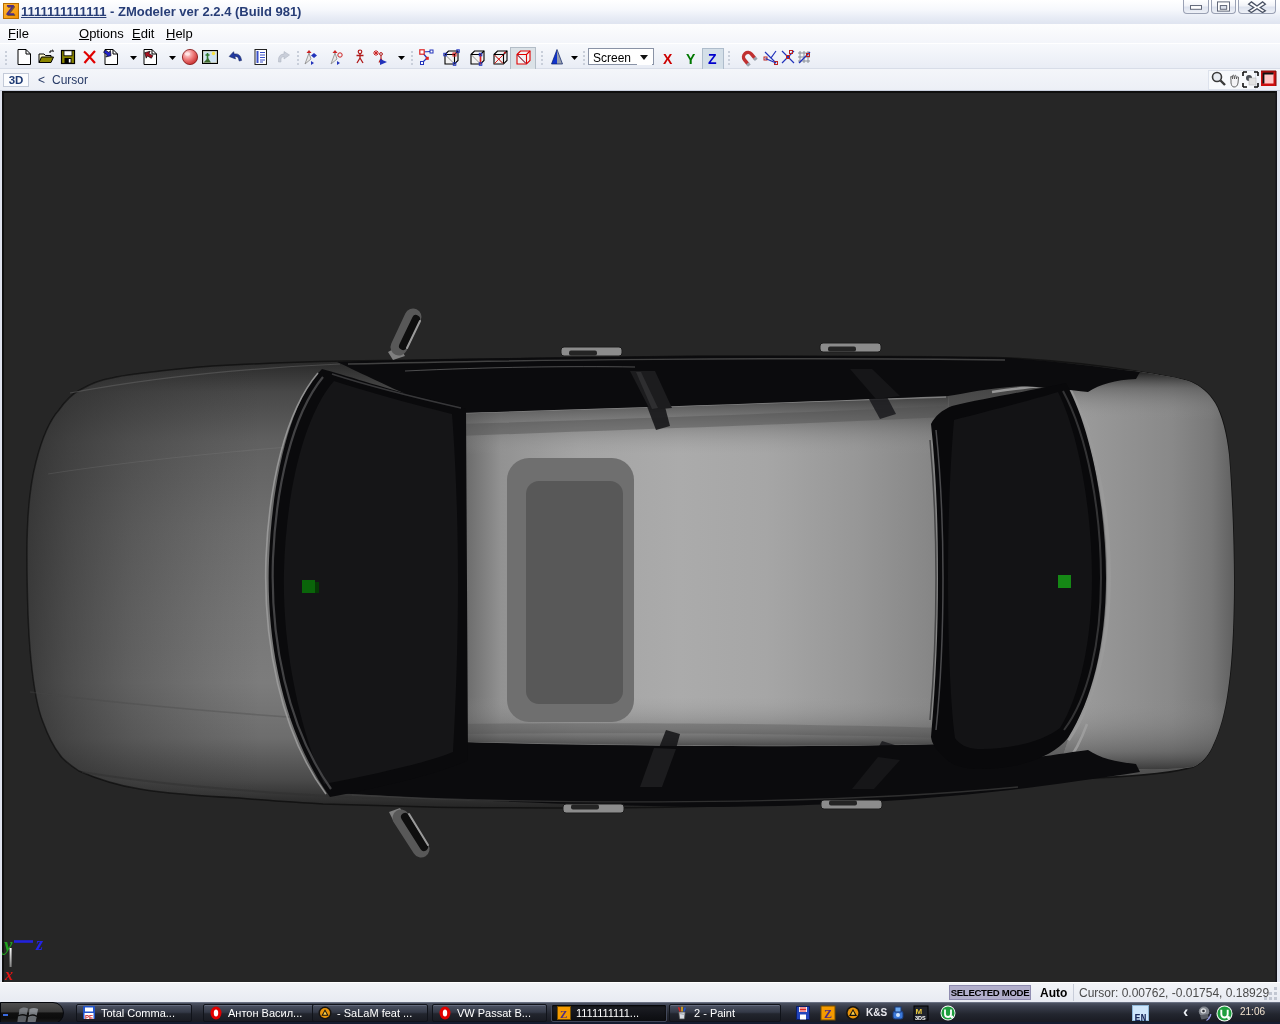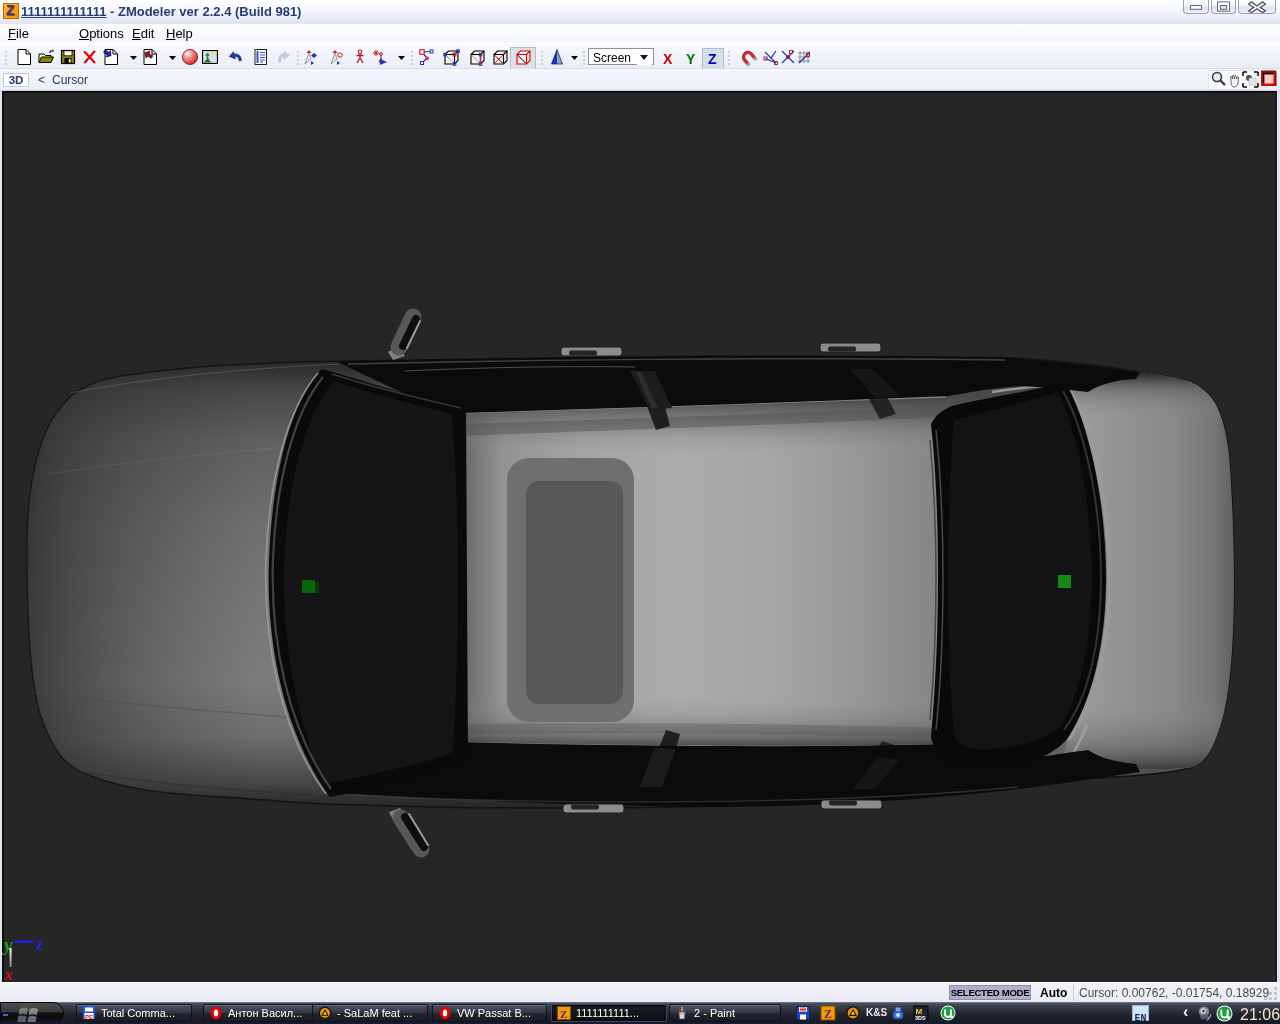--- a/index.html
+++ b/index.html
@@ -42,21 +42,21 @@
 #cursorlbl{position:absolute;left:5px;top:2px;font-size:12px;color:#4a4a4a;white-space:nowrap;}
 
 #taskbar{left:0;top:1002px;width:1280px;height:22px;background:linear-gradient(#515767 0%,#3a3f4d 20%,#23262f 55%,#16181f 100%);}
 #taskbar:before{content:"";position:absolute;left:0;top:0;width:100%;height:1px;background:#6a7183;}
 .tkbtn{position:absolute;top:2px;height:18px;border-radius:2px;border:1px solid #10131a;background:linear-gradient(#4d5364,#343947 45%,#22252e 55%,#191b22);box-shadow:inset 0 1px 0 #646b7e;box-sizing:border-box;}
 .tkbtn .lbl{position:absolute;left:24px;top:2px;font-size:11px;color:#fff;white-space:nowrap;}
 .tkbtn .ico{position:absolute;left:5px;top:1px;width:14px;height:14px;}
 #startbtn{position:absolute;left:0px;top:0px;width:64px;height:22px;background:linear-gradient(#4e4e4e 0%,#383838 44%,#101010 50%,#0c0c0c 75%,#1c1c1c 100%);border-radius:0 11px 11px 0;border:1px solid #05070c;box-sizing:border-box;}
 #taskbar:after{content:"";position:absolute;left:0;bottom:0;width:100%;height:2px;background:#151c30;}
 .trayico{position:absolute;top:3px;width:16px;height:16px;}
-#clock{position:absolute;left:1240px;top:4px;font-size:16px;color:#f3e3cf;}
+#clock{position:absolute;left:1240px;top:4px;font-size:10px;color:#f3e3cf;}
 #activebtn{background:linear-gradient(#1e2026,#121318 60%,#0c0d10)!important;border:1px solid #42485a!important;box-shadow:inset 0 1px 2px #000!important;}
 </style>
 </head>
 <body>
 <div id="root">
 
   <div id="titlebar" class="abs">
     <div class="zicon abs">
         <span>Z</span>
       </div>

